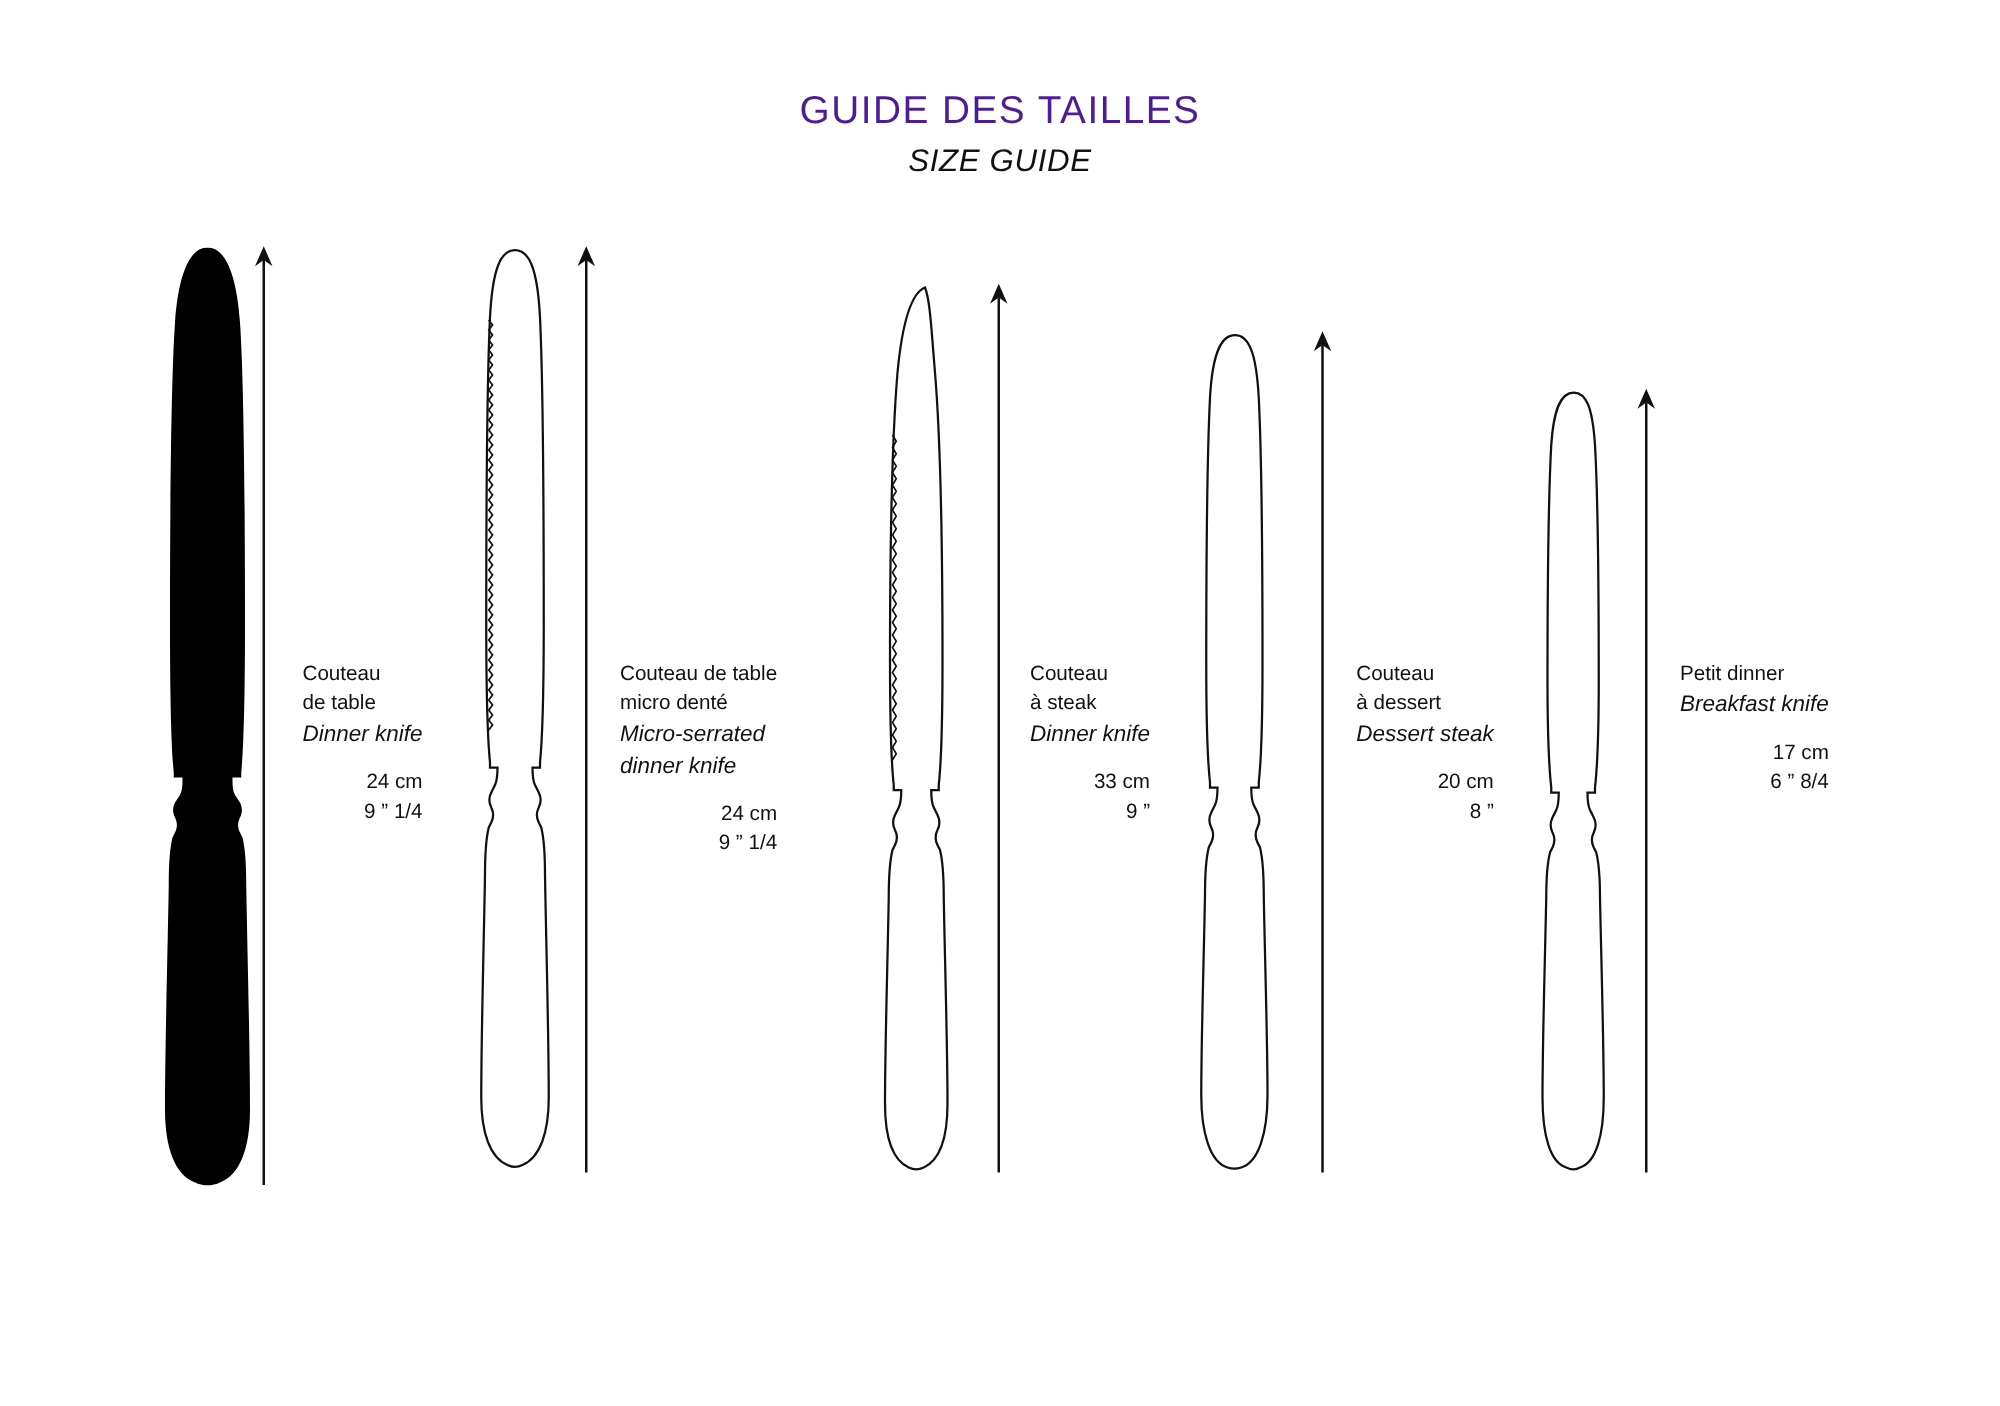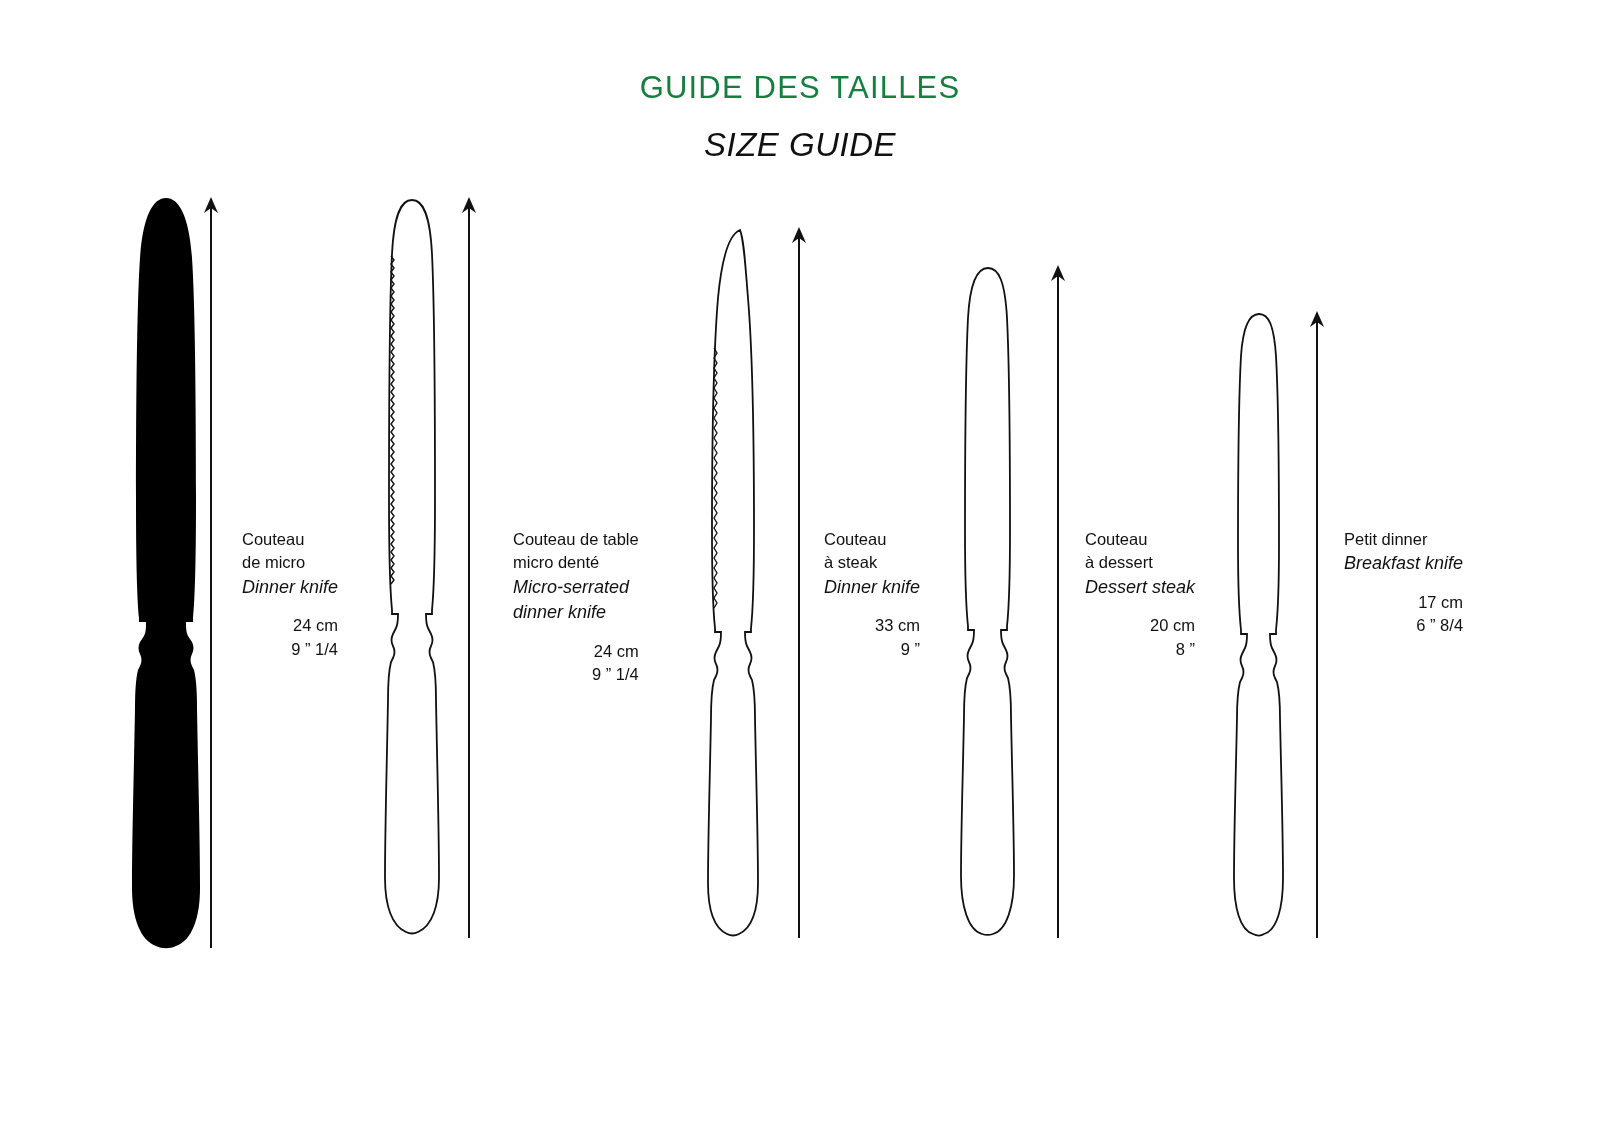--- a/index.html
+++ b/index.html
@@ -21,29 +21,29 @@
     position: absolute;
     top: 70px;
     left: 0;
     width: 1600px;
     text-align: center;
   }
   .title-fr {
     font-size: 31px;
     letter-spacing: 1.2px;
     font-weight: 400;
-    color: #15803d;
+    color: #4c1d95;
     line-height: 1.15;
   }
   .title-en {
-    font-size: 33px;
+    font-size: 25px;
     font-style: italic;
     font-weight: 400;
     letter-spacing: 0.5px;
-    margin-top: 20px;
+    margin-top: 9px;
     color: #111;
   }
 
   
   .knives {
     position: absolute;
     top: 0;
     left: 0;
     width: 1600px;
     height: 1004px;
@@ -126,21 +126,21 @@
           C 63 18, 53 0, 40 0
           Z"></path>
       </svg>
     </div>
     <svg class="arrow-svg" style="left:200px; top:196px;" width="22" height="756" viewBox="0 0 22 756">
       <line x1="11" y1="12" x2="11" y2="752" stroke="#111111" stroke-width="2"></line>
       <path d="M11 1 L4 17 L11 12 L18 17 Z" fill="#111111"></path>
     </svg>
     <div class="caption" style="left:242px; top:528px;">
       <div class="fr">Couteau</div>
-      <div class="fr">de micro</div>
+      <div class="fr">de table</div>
       <div class="en">Dinner knife</div>
       <div class="dims">
         <div>24 cm</div>
         <div>9 ” 1/4</div>
       </div>
     </div>
   </div>
 
   <div class="knife-col" style="left:0;">
     <div class="knife-art" style="left:378px; top:198px;">
@@ -183,21 +183,21 @@
           l3 4 l-3 4 l3 4 l-3 4 l3 4 l-3 4 l3 4 l-3 4 l3 4 l-3 4 l3 4 l-3 4
           l3 4 l-3 4 l3 4 l-3 4 l3 4 l-3 4 l3 4 l-3 4 l3 4 l-3 4 l3 4 l-3 4
           l3 4 l-3 4 l3 4 l-3 4 l3 4 l-3 4 l3 4 l-3 4 l3 4 l-3 4 l3 4 l-3 4
           l3 4 l-3 4 l3 4 l-3 4 l3 4 l-3 4 l3 4 l-3 4 l3 4 l-3 4"></path>
       </svg>
     </div>
     <svg class="arrow-svg" style="left:458px; top:196px;" width="22" height="746" viewBox="0 0 22 746">
       <line x1="11" y1="12" x2="11" y2="742" stroke="#111111" stroke-width="2"></line>
       <path d="M11 1 L4 17 L11 12 L18 17 Z" fill="#111111"></path>
     </svg>
-    <div class="caption" style="left:513px; top:528px;">
+    <div class="caption" style="left:496px; top:528px;">
       <div class="fr">Couteau de table</div>
       <div class="fr">micro denté</div>
       <div class="en">Micro-serrated</div>
       <div class="en">dinner knife</div>
       <div class="dims">
         <div>24 cm</div>
         <div>9 ” 1/4</div>
       </div>
     </div>
   </div>

